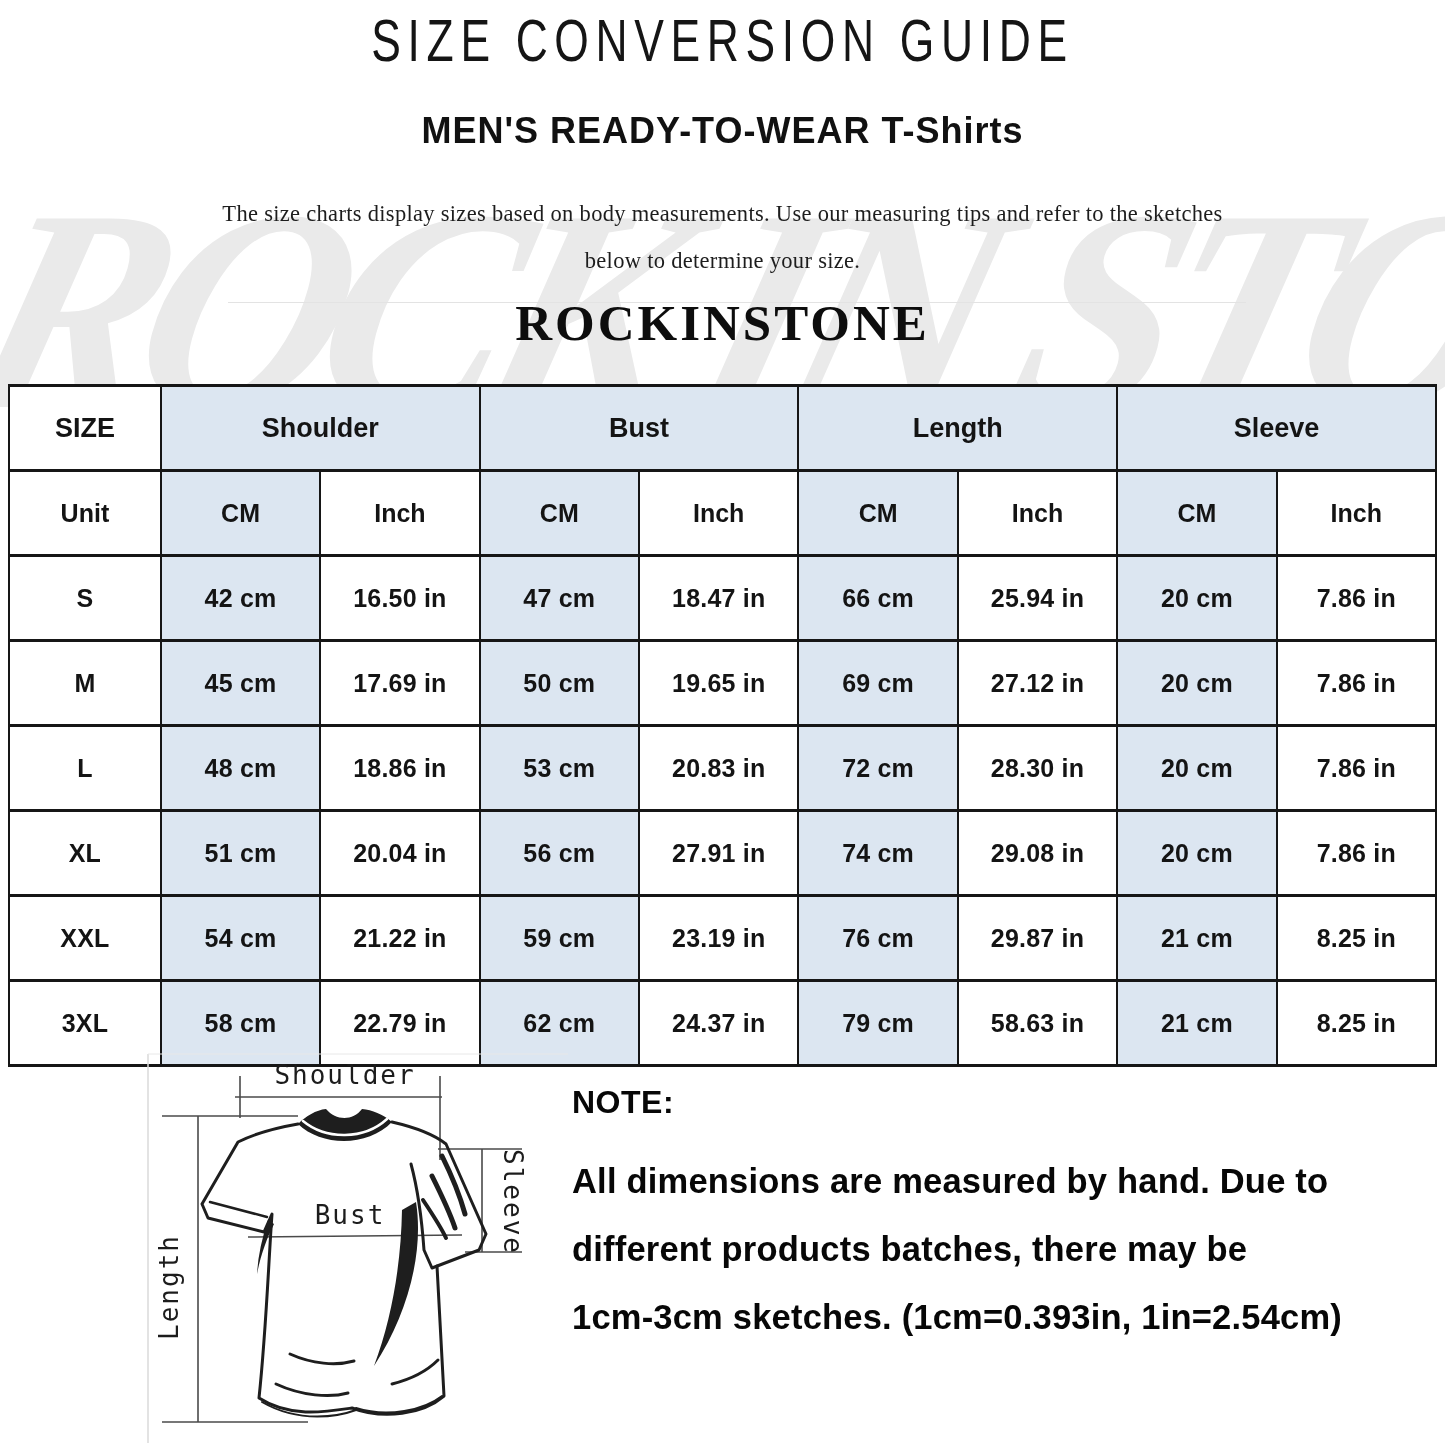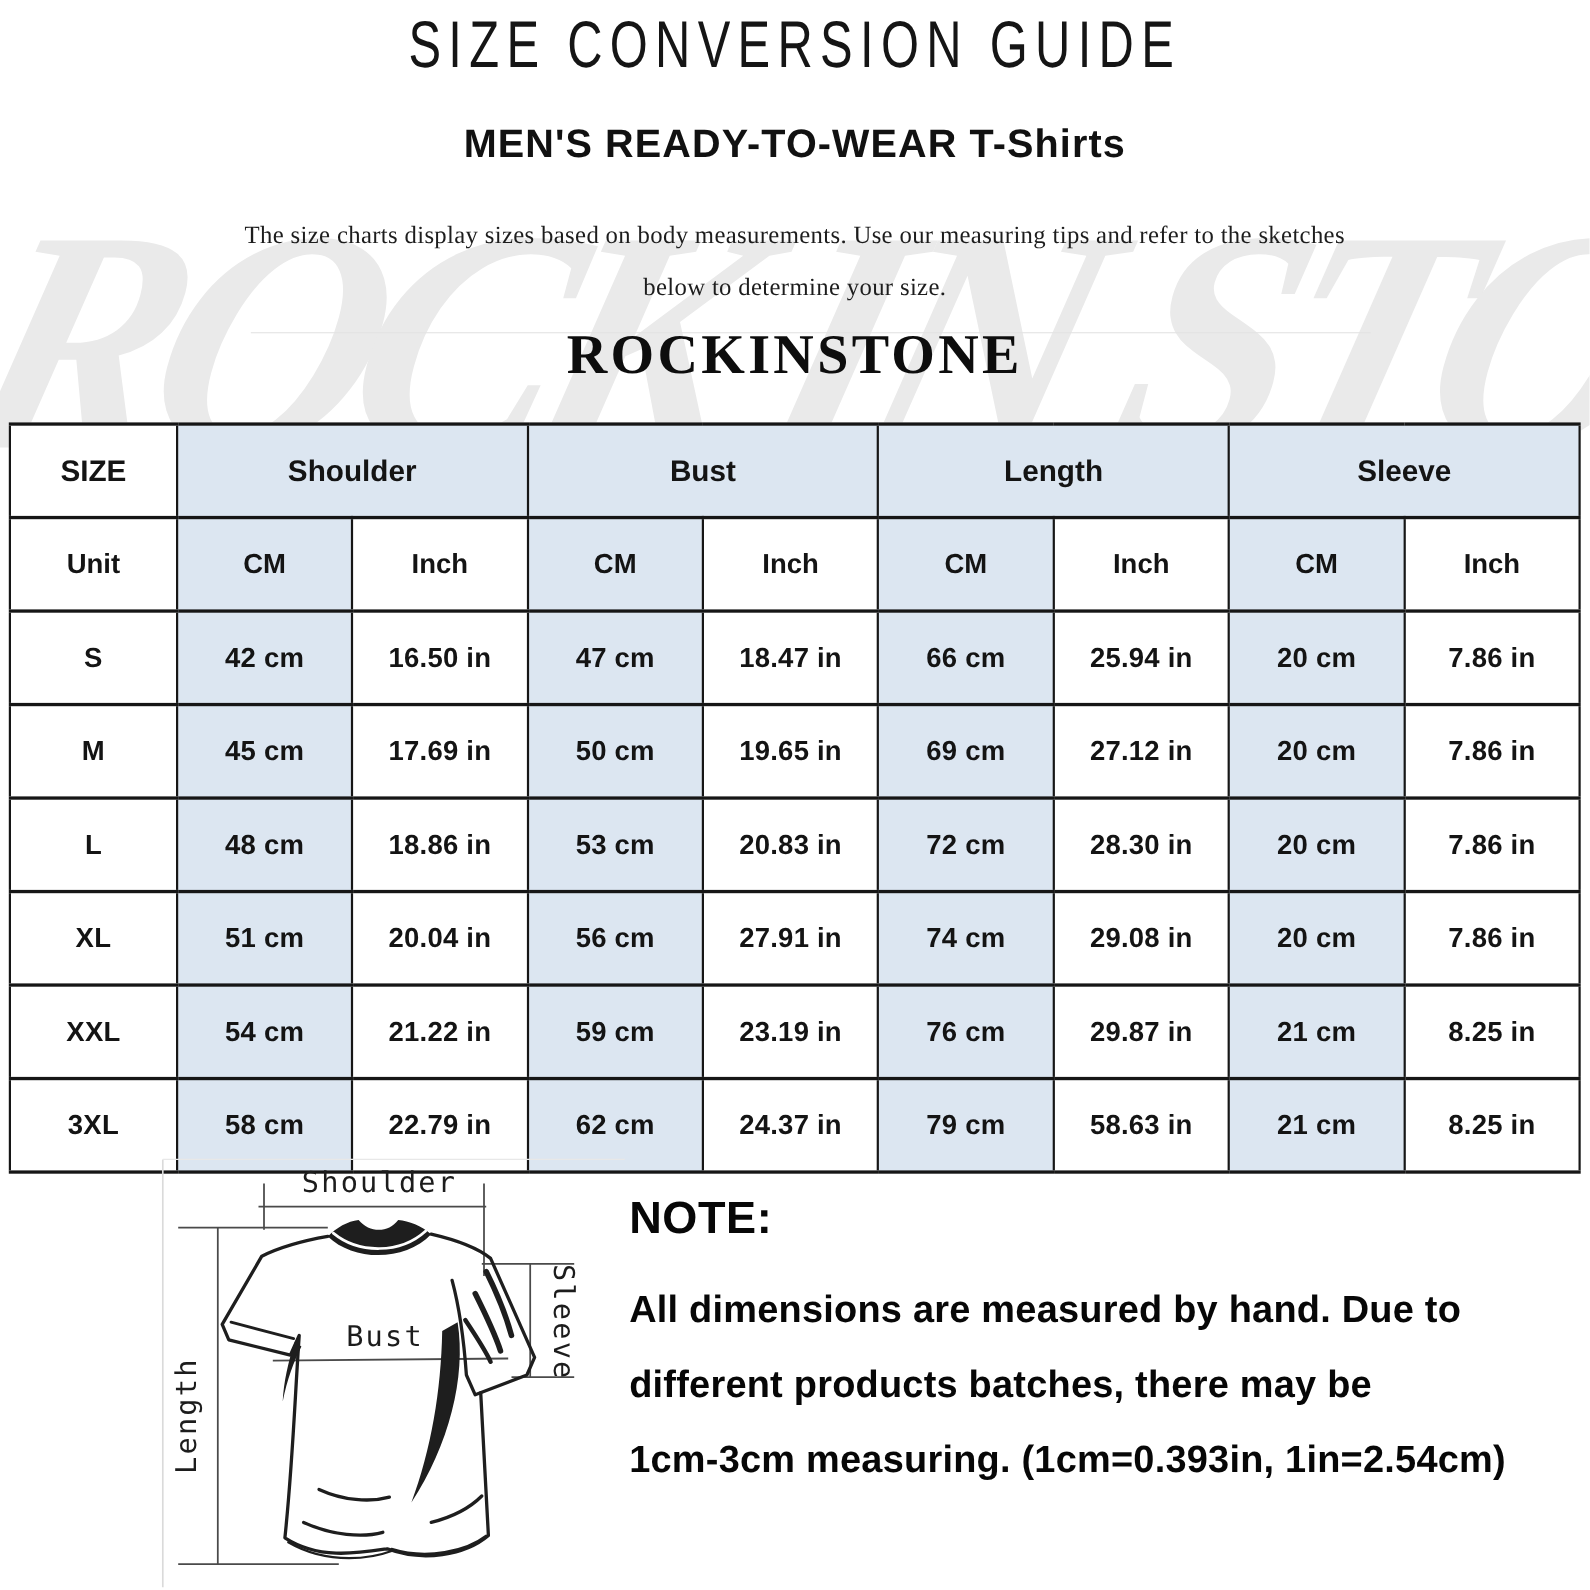--- a/index.html
+++ b/index.html
@@ -58,21 +58,21 @@
   .size-table tbody td{font-size:25px;letter-spacing:0.2px;}
   .blue{background:var(--cell-blue);}
   .white{background:#ffffff;}
   .diagram{position:absolute;left:140px;top:1052px;width:430px;height:393px;z-index:2;}
   .diagram svg{display:block;}
   .diagram text{
     font-family:"DejaVu Sans Mono","Liberation Mono",monospace;
     font-size:26px;fill:#1c1c1c;letter-spacing:2px;
   }
   .note{position:absolute;left:572px;top:1084px;z-index:2;color:#070707;}
-  .note-heading{font-size:41px;font-weight:bold;letter-spacing:0.5px;}
+  .note-heading{font-size:32px;font-weight:bold;letter-spacing:0.5px;}
   .note-lines{margin-top:26px;font-size:34.5px;font-weight:bold;line-height:68px;letter-spacing:0.2px;}
 </style>
 </head>
 <body>
 
 <div class="watermark">ROCK IN STONE</div>
 
 <div class="centered page-title">SIZE CONVERSION GUIDE</div>
 <div class="centered subtitle">MEN'S READY-TO-WEAR T-Shirts</div>
 
@@ -228,15 +228,15 @@
     <text transform="translate(38,235) rotate(-90)" text-anchor="middle">Length</text>
     <text transform="translate(364,150) rotate(90)" text-anchor="middle">Sleeve</text>
   </svg>
 </div>
 
 <div class="note">
   <div class="note-heading">NOTE:</div>
   <div class="note-lines">
     <div>All dimensions are measured by hand. Due to</div>
     <div>different products batches, there may be</div>
-    <div>1cm-3cm measuring. (1cm=0.393in, 1in=2.54cm)</div>
+    <div>1cm-3cm sketches. (1cm=0.393in, 1in=2.54cm)</div>
   </div>
 </div>
 
 </body></html>

